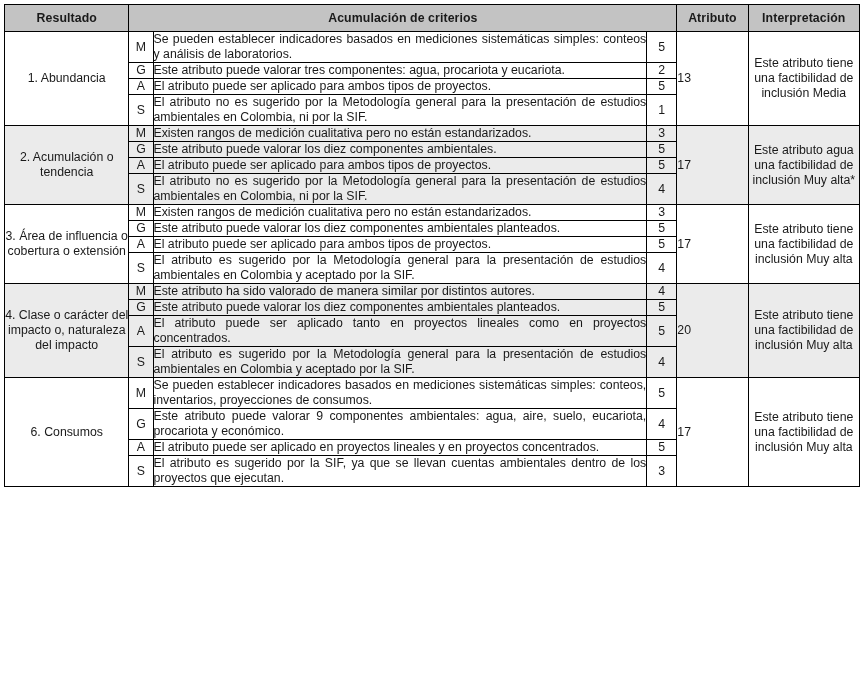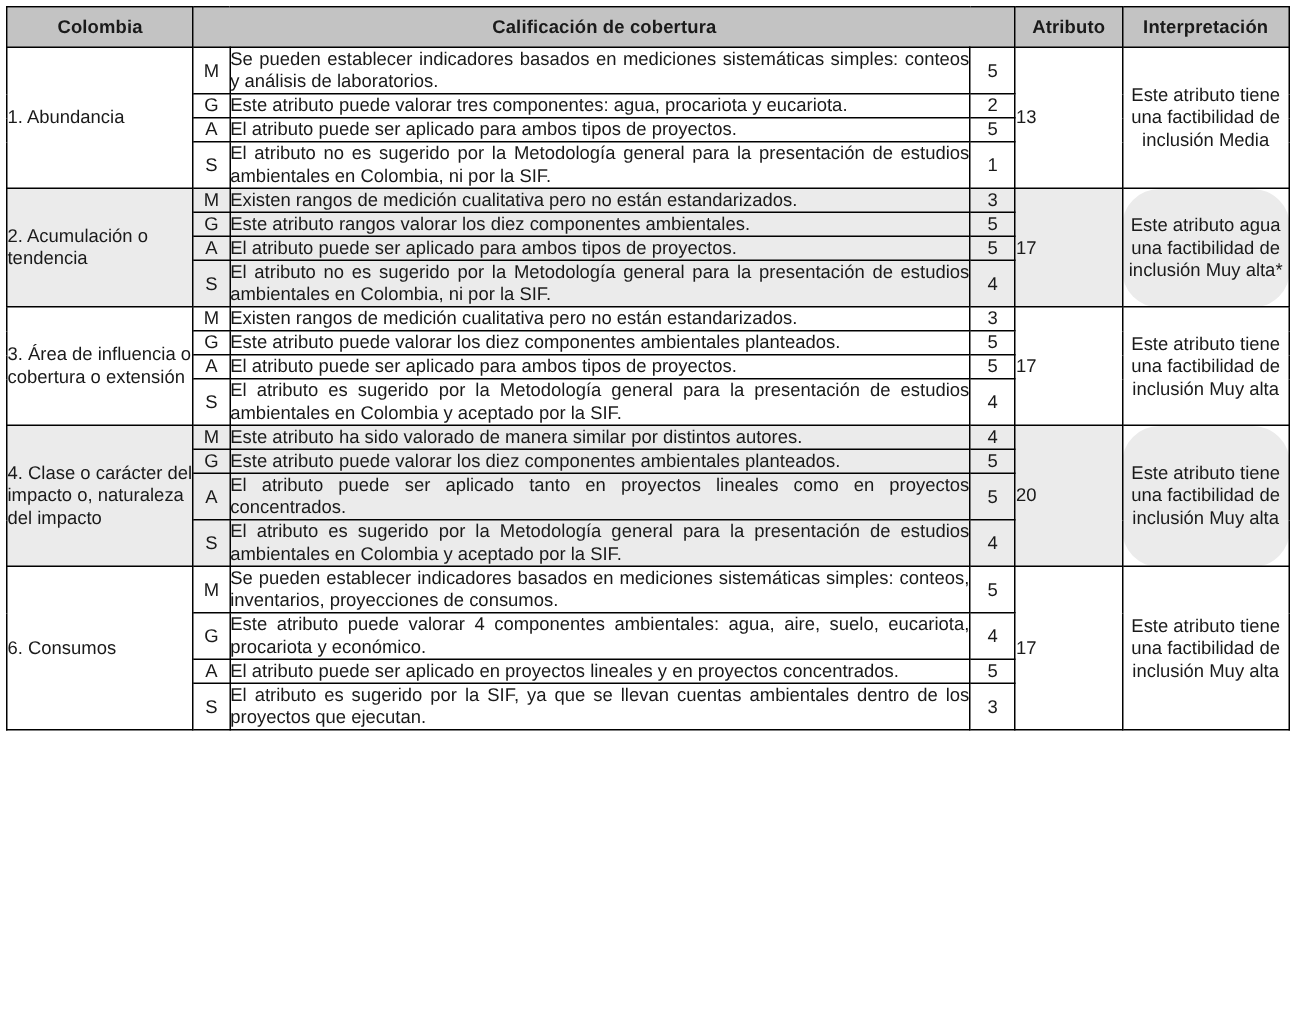--- a/index.html
+++ b/index.html
@@ -53,20 +53,21 @@
   
   col.col-attr   { width: 124px; }
   col.col-letter { width: 24px;  }
   col.col-desc   { width: 492px; }
   col.col-score  { width: 30px;  }
   col.col-result { width: 71px;  }
   col.col-interp { width: 111px; }
 
   
   td.attr-cell {
+    text-align: center;
     padding: 3px 4px;
     font-size: 12.4px;
     line-height: 1.3;
   }
   td.letter-cell {
     text-align: center;
     font-size: 12.4px;
     padding: 2px 0;
   }
   td.desc-cell {
@@ -84,21 +85,20 @@
   }
   td.result-cell {
     text-align: left;
     font-size: 12.8px;
   }
   td.interp-cell {
     text-align: center;
     padding: 3px 5px;
     font-size: 12.4px;
     line-height: 1.32;
-    border-radius: 25px;
   }
 
   
   tr.band-shaded td {
     background: #ebebeb;
   }
   tr.band-plain td {
     background: #ffffff;
   }
 </style>
@@ -110,22 +110,22 @@
     <colgroup>
       <col class="col-attr">
       <col class="col-letter">
       <col class="col-desc">
       <col class="col-score">
       <col class="col-result">
       <col class="col-interp">
     </colgroup>
     <thead>
       <tr>
-        <th>Colombia</th>
-        <th colspan="3">Calificación de cobertura</th>
+        <th>Resultado</th>
+        <th colspan="3">Acumulación de criterios</th>
         <th>Atributo</th>
         <th>Interpretación</th>
       </tr>
     </thead>
     <tbody id="table-body">
         <tr class="band-plain">
           <td class="attr-cell" rowspan="4">1. Abundancia</td>
           <td class="letter-cell">M</td>
           <td class="desc-cell">Se pueden establecer indicadores basados en mediciones sistemáticas simples: conteos y análisis de laboratorios.</td>
           <td class="score-cell">5</td>
@@ -150,21 +150,21 @@
         <tr class="band-shaded">
           <td class="attr-cell" rowspan="4">2. Acumulación o tendencia</td>
           <td class="letter-cell">M</td>
           <td class="desc-cell">Existen rangos de medición cualitativa pero no están estandarizados.</td>
           <td class="score-cell">3</td>
           <td class="result-cell" rowspan="4">17</td>
           <td class="interp-cell" rowspan="4">Este atributo agua una factibilidad de inclusión Muy alta*</td>
         </tr>
         <tr class="band-shaded">
           <td class="letter-cell">G</td>
-          <td class="desc-cell">Este atributo rangos valorar los diez componentes ambientales.</td>
+          <td class="desc-cell">Este atributo puede valorar los diez componentes ambientales.</td>
           <td class="score-cell">5</td>
         </tr>
         <tr class="band-shaded">
           <td class="letter-cell">A</td>
           <td class="desc-cell">El atributo puede ser aplicado para ambos tipos de proyectos.</td>
           <td class="score-cell">5</td>
         </tr>
         <tr class="band-shaded">
           <td class="letter-cell">S</td>
           <td class="desc-cell">El atributo no es sugerido por la Metodología general para la presentación de estudios ambientales en Colombia, ni por la SIF.</td>
@@ -219,21 +219,21 @@
         <tr class="band-plain">
           <td class="attr-cell" rowspan="4">6. Consumos</td>
           <td class="letter-cell">M</td>
           <td class="desc-cell">Se pueden establecer indicadores basados en mediciones sistemáticas simples: conteos, inventarios, proyecciones de consumos.</td>
           <td class="score-cell">5</td>
           <td class="result-cell" rowspan="4">17</td>
           <td class="interp-cell" rowspan="4">Este atributo tiene una factibilidad de inclusión Muy alta</td>
         </tr>
         <tr class="band-plain">
           <td class="letter-cell">G</td>
-          <td class="desc-cell">Este atributo puede valorar 4 componentes ambientales: agua, aire, suelo, eucariota, procariota y económico.</td>
+          <td class="desc-cell">Este atributo puede valorar 9 componentes ambientales: agua, aire, suelo, eucariota, procariota y económico.</td>
           <td class="score-cell">4</td>
         </tr>
         <tr class="band-plain">
           <td class="letter-cell">A</td>
           <td class="desc-cell">El atributo puede ser aplicado en proyectos lineales y en proyectos concentrados.</td>
           <td class="score-cell">5</td>
         </tr>
         <tr class="band-plain">
           <td class="letter-cell">S</td>
           <td class="desc-cell">El atributo es sugerido por la SIF, ya que se llevan cuentas ambientales dentro de los proyectos que ejecutan.</td>

